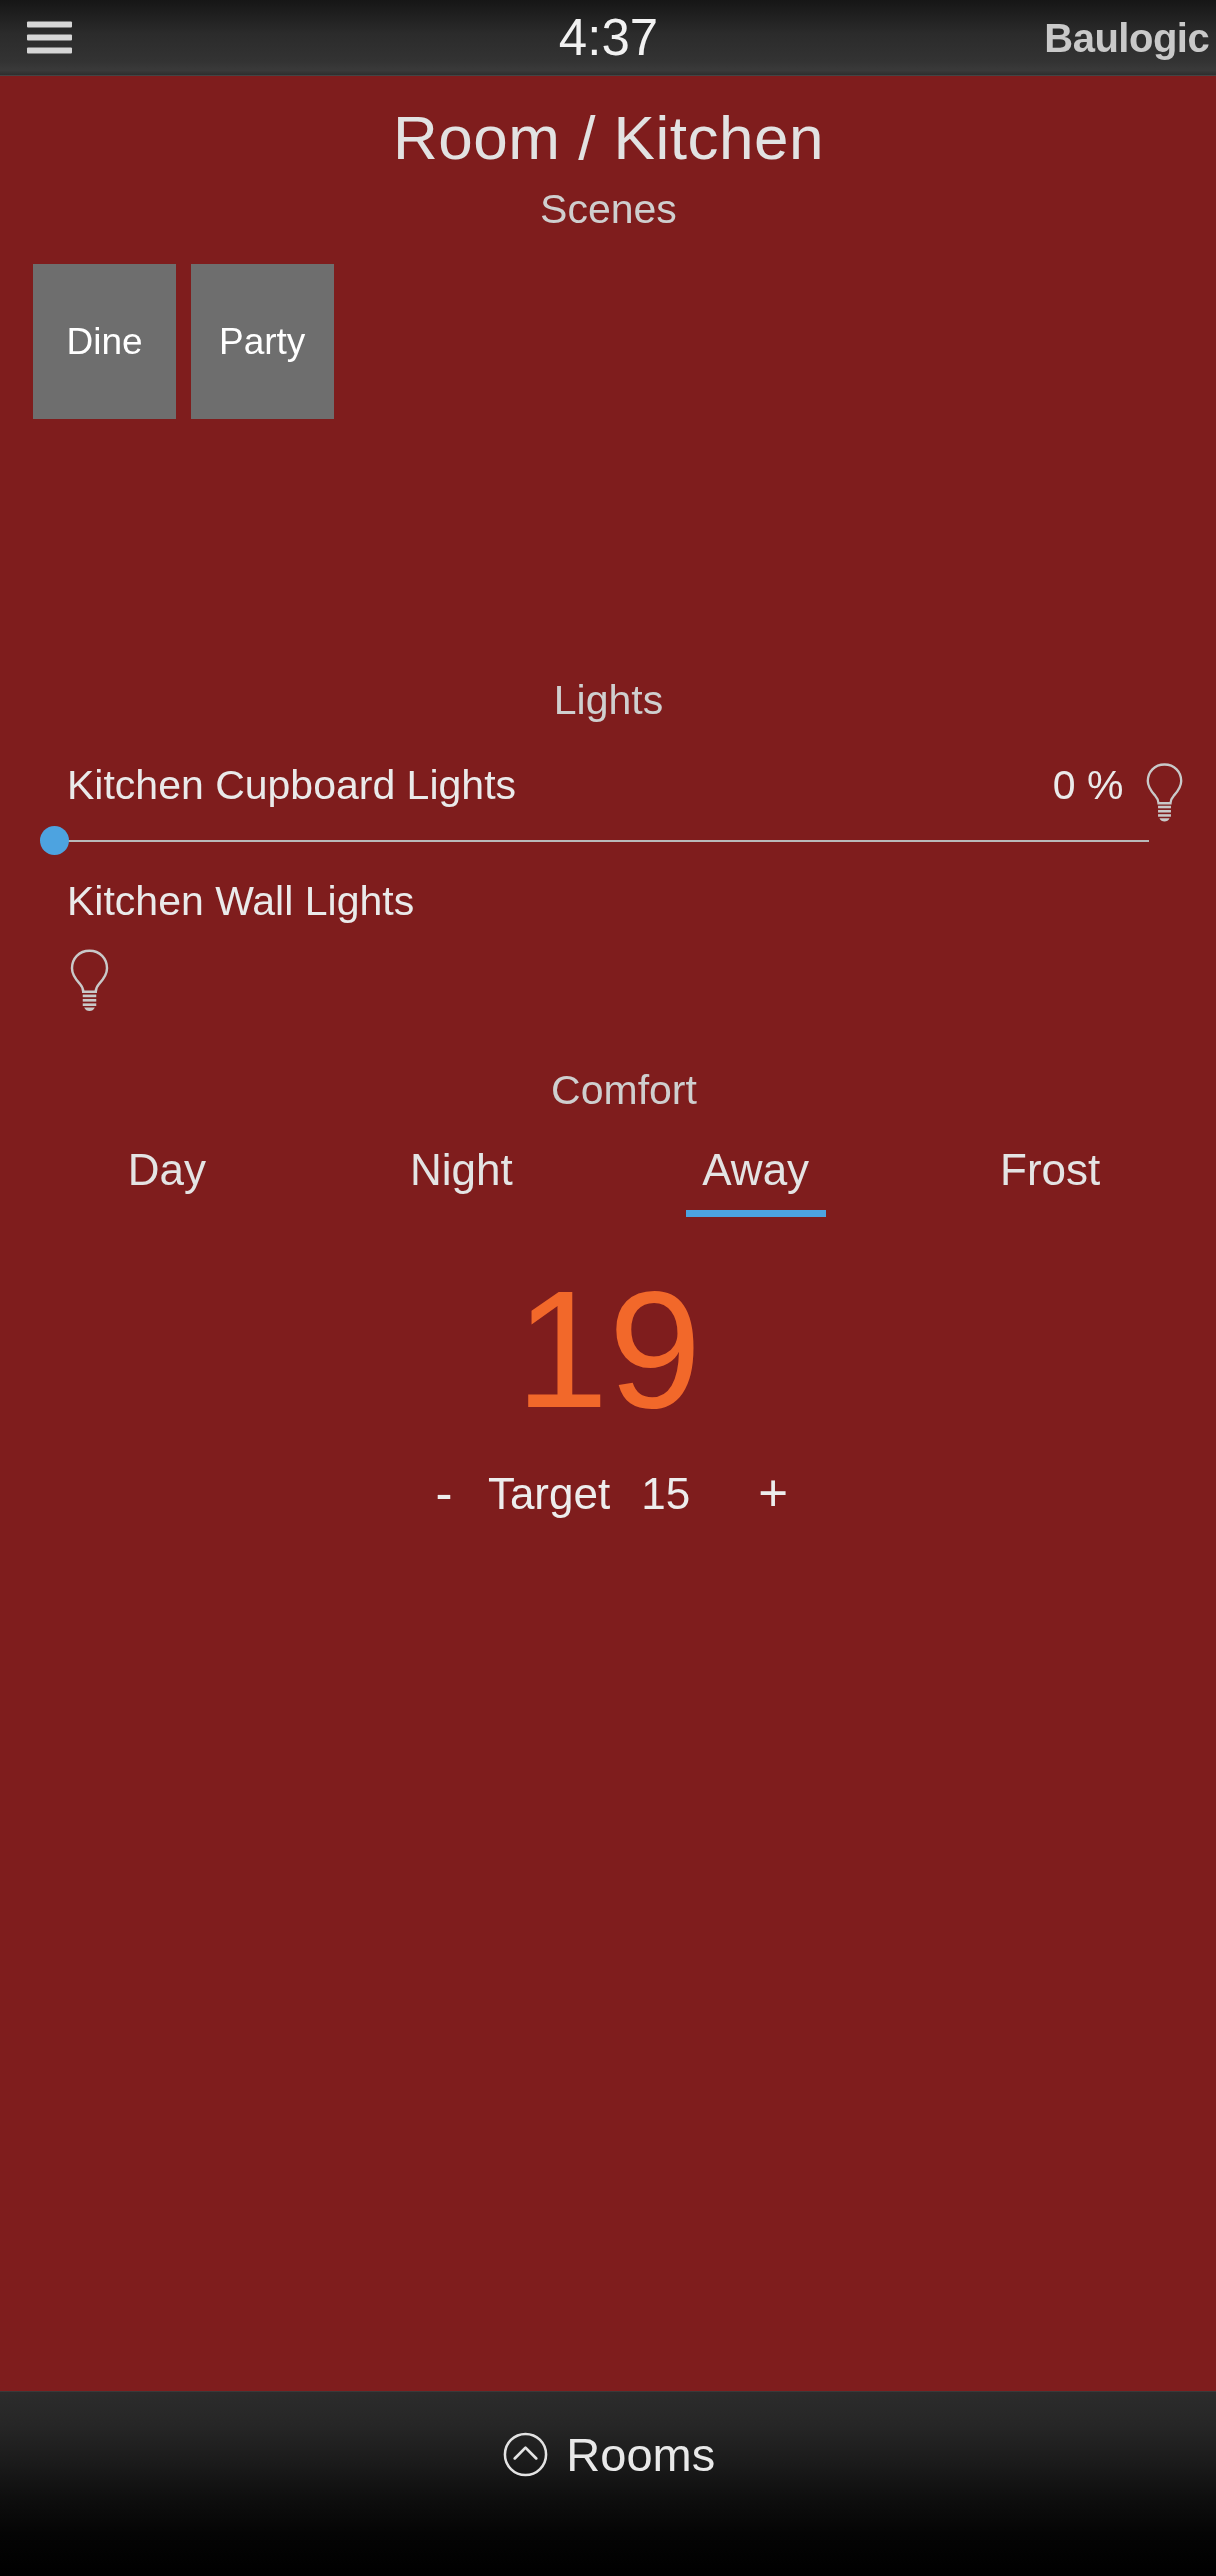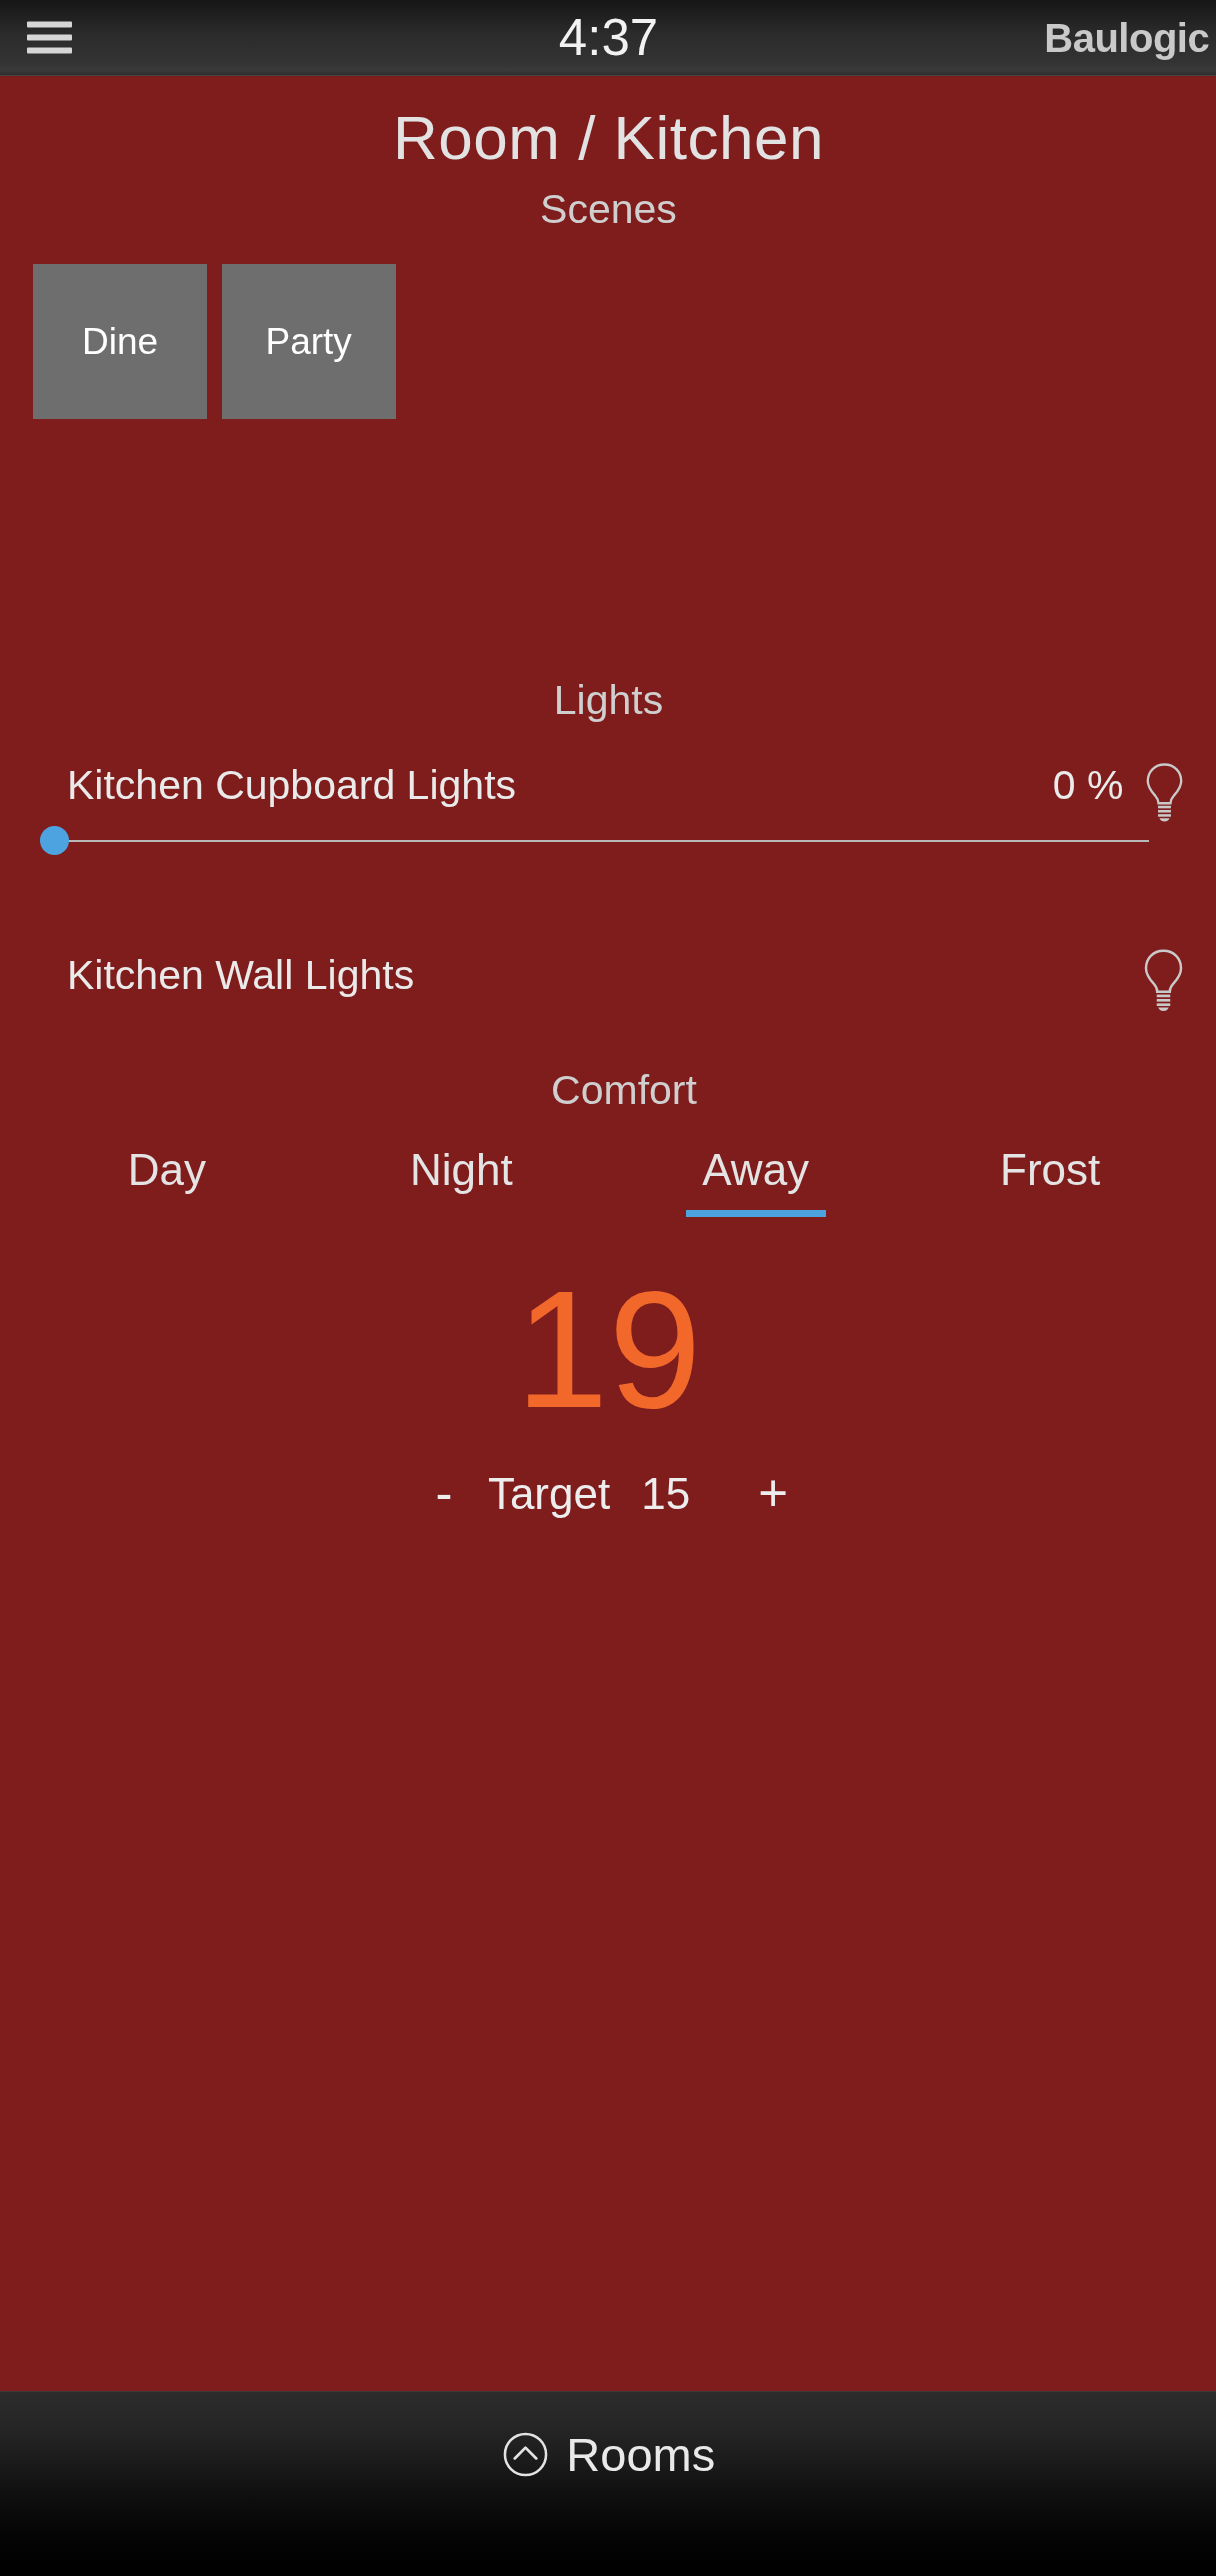--- a/index.html
+++ b/index.html
@@ -68,21 +68,21 @@
   }
 
   
   .scenes-head { margin-top:13.7px; }
   .scene-tiles {
     margin-top:31px;
     padding-left:33px;
     display:flex; gap:14.7px;
   }
   .scene-tile {
-    width:174px; height:155px;
+    width:143px; height:155px;
     background:#6e6e6e;
     display:flex; align-items:center; justify-content:center;
     font-family:"Liberation Sans", sans-serif;
     font-weight:300;
     font-size:37px; color:#ffffff;
     cursor:pointer;
   }
 
   
   .lights-head { margin-top:258px; }
@@ -138,21 +138,21 @@
     background:#4da3e0;
     cursor:pointer;
   }
 
   .wall-row {
     position:relative;
     height:147px;
     padding:0 33px 0 67px;
   }
   .wall-row .light-name { line-height:73px; }
-  .wall-row .light-line { height:147px; align-items:flex-end; }
+  .wall-row .light-line { height:147px; align-items:flex-start;flex-direction:column; }
   .wall-row .bulb { width:45px; height:65px; flex:0 0 45px; }
   .wall-row .bulb svg { width:45px; height:65px; }
 
   
   .comfort-head { margin-top:55px;padding-left:31px; }
   .comfort-tabs {
     margin-top:31px;
     display:flex;
     padding:0 19.6px;
   }

